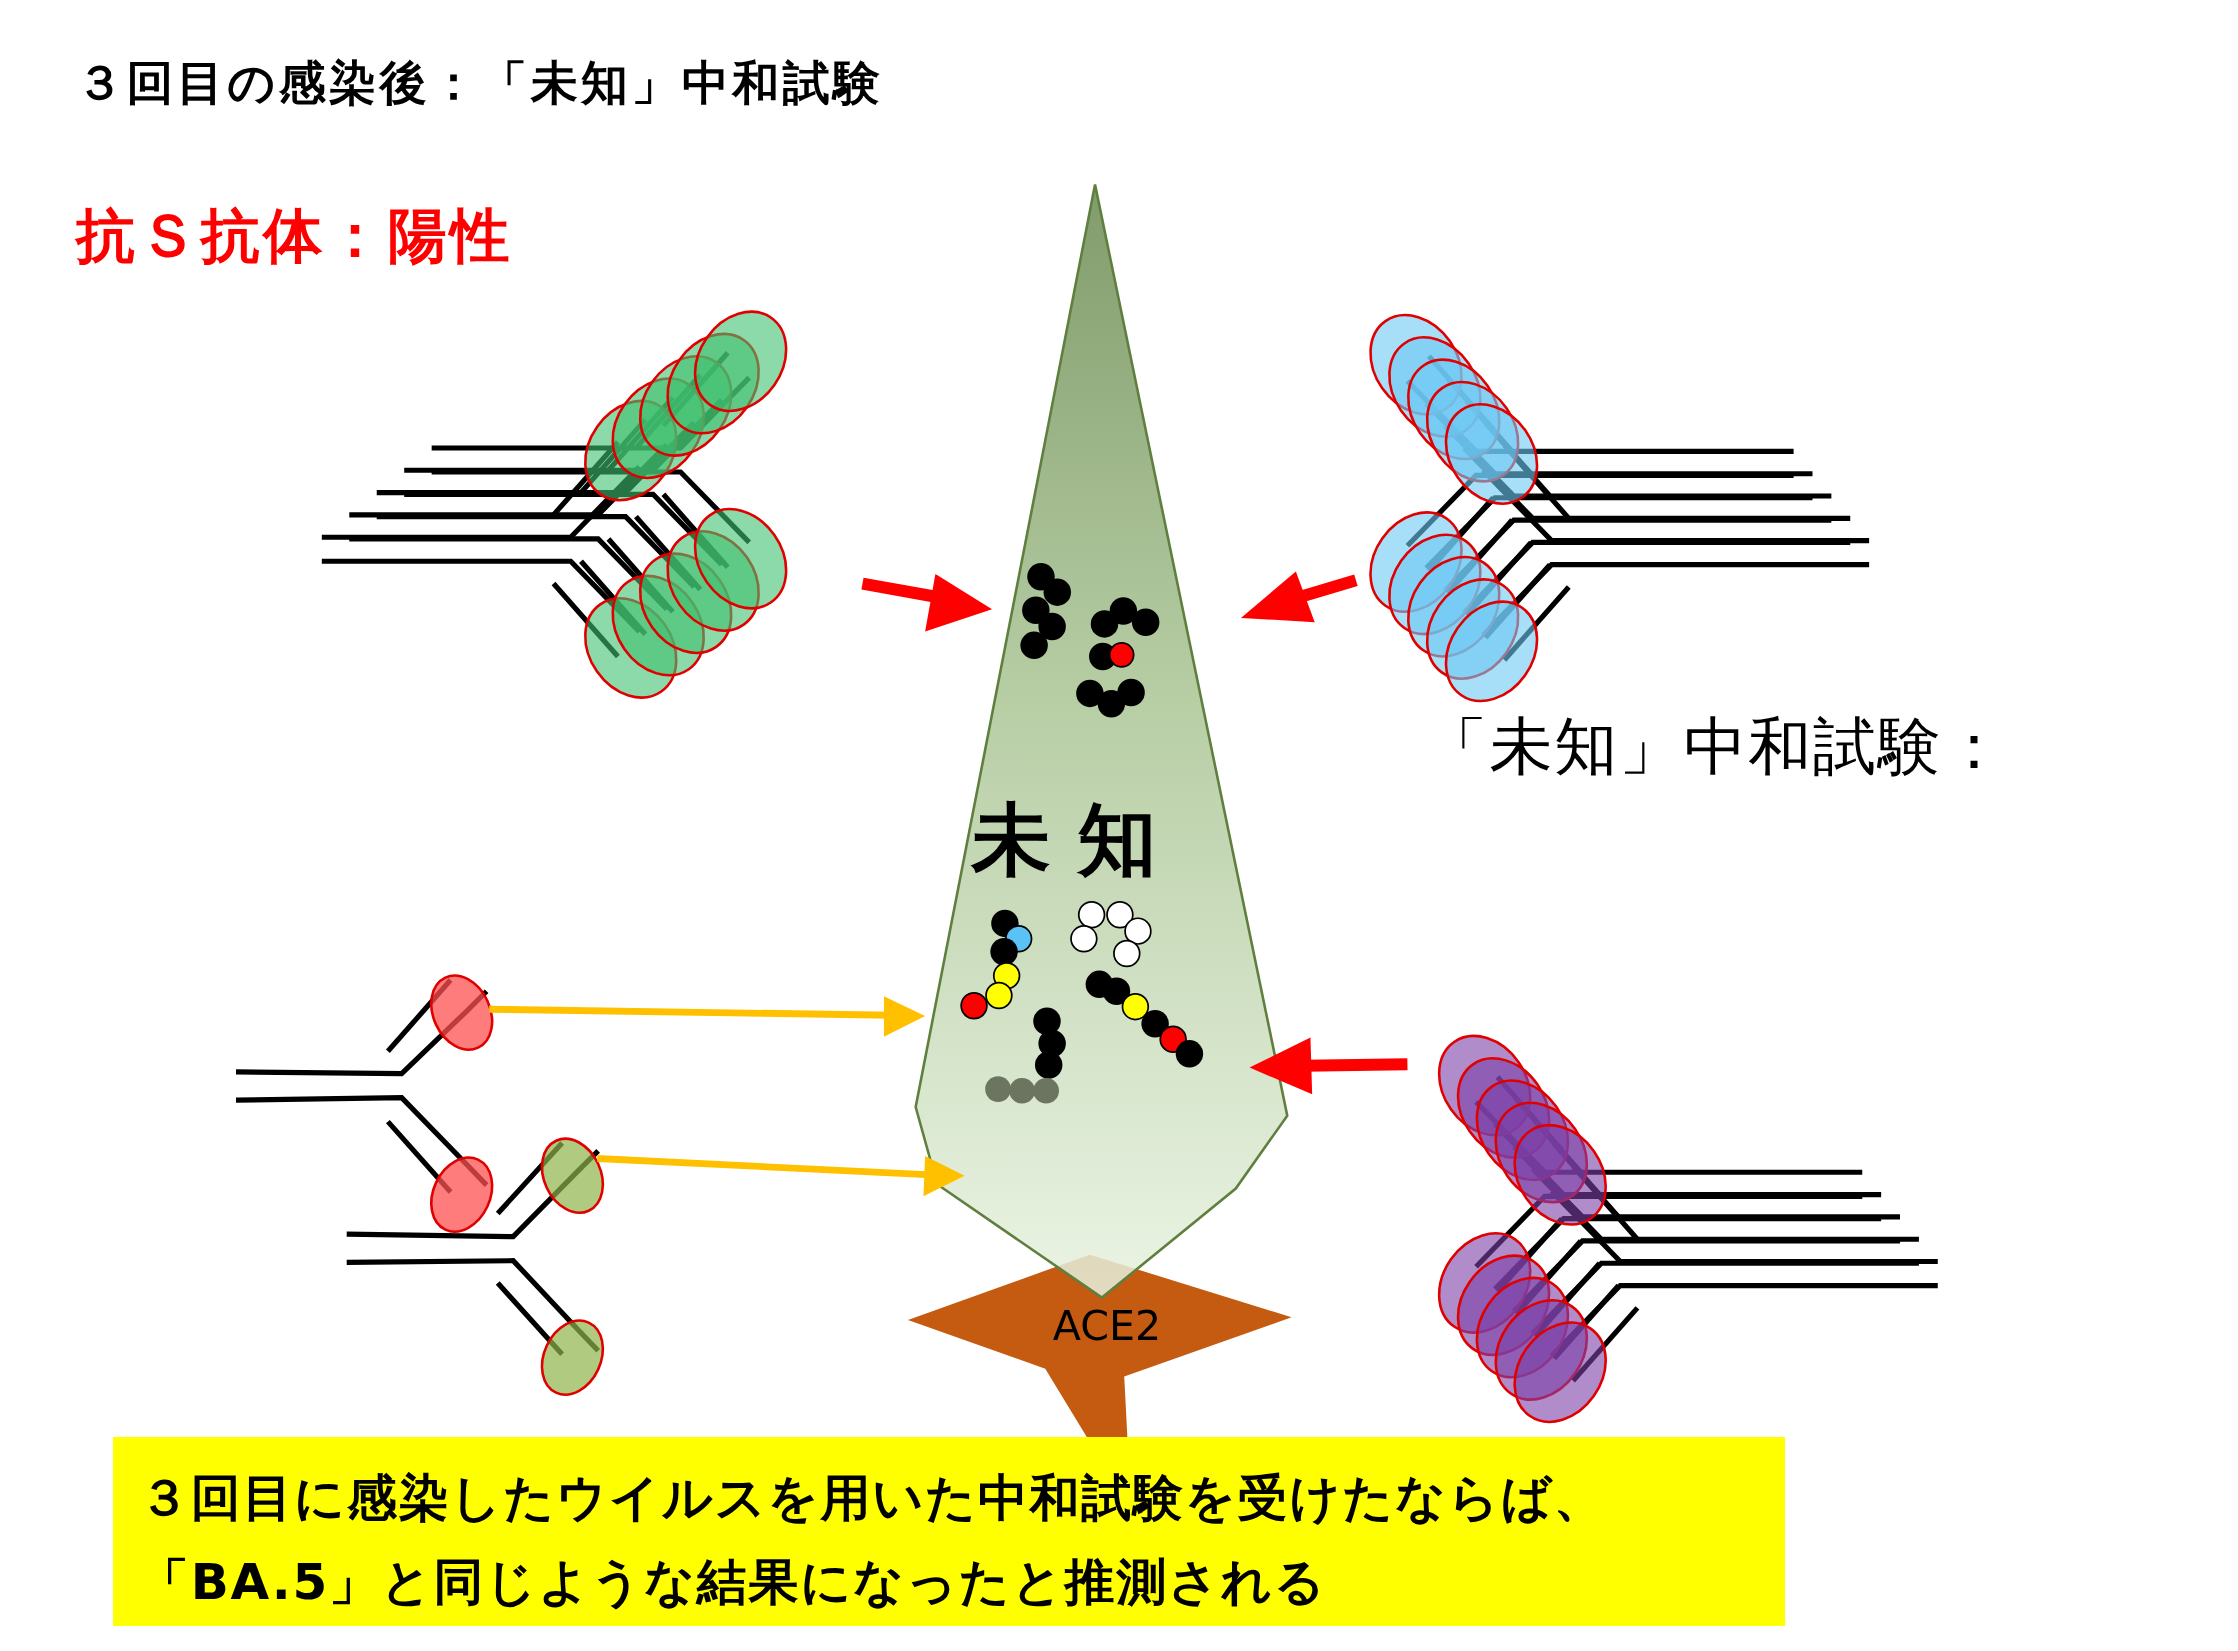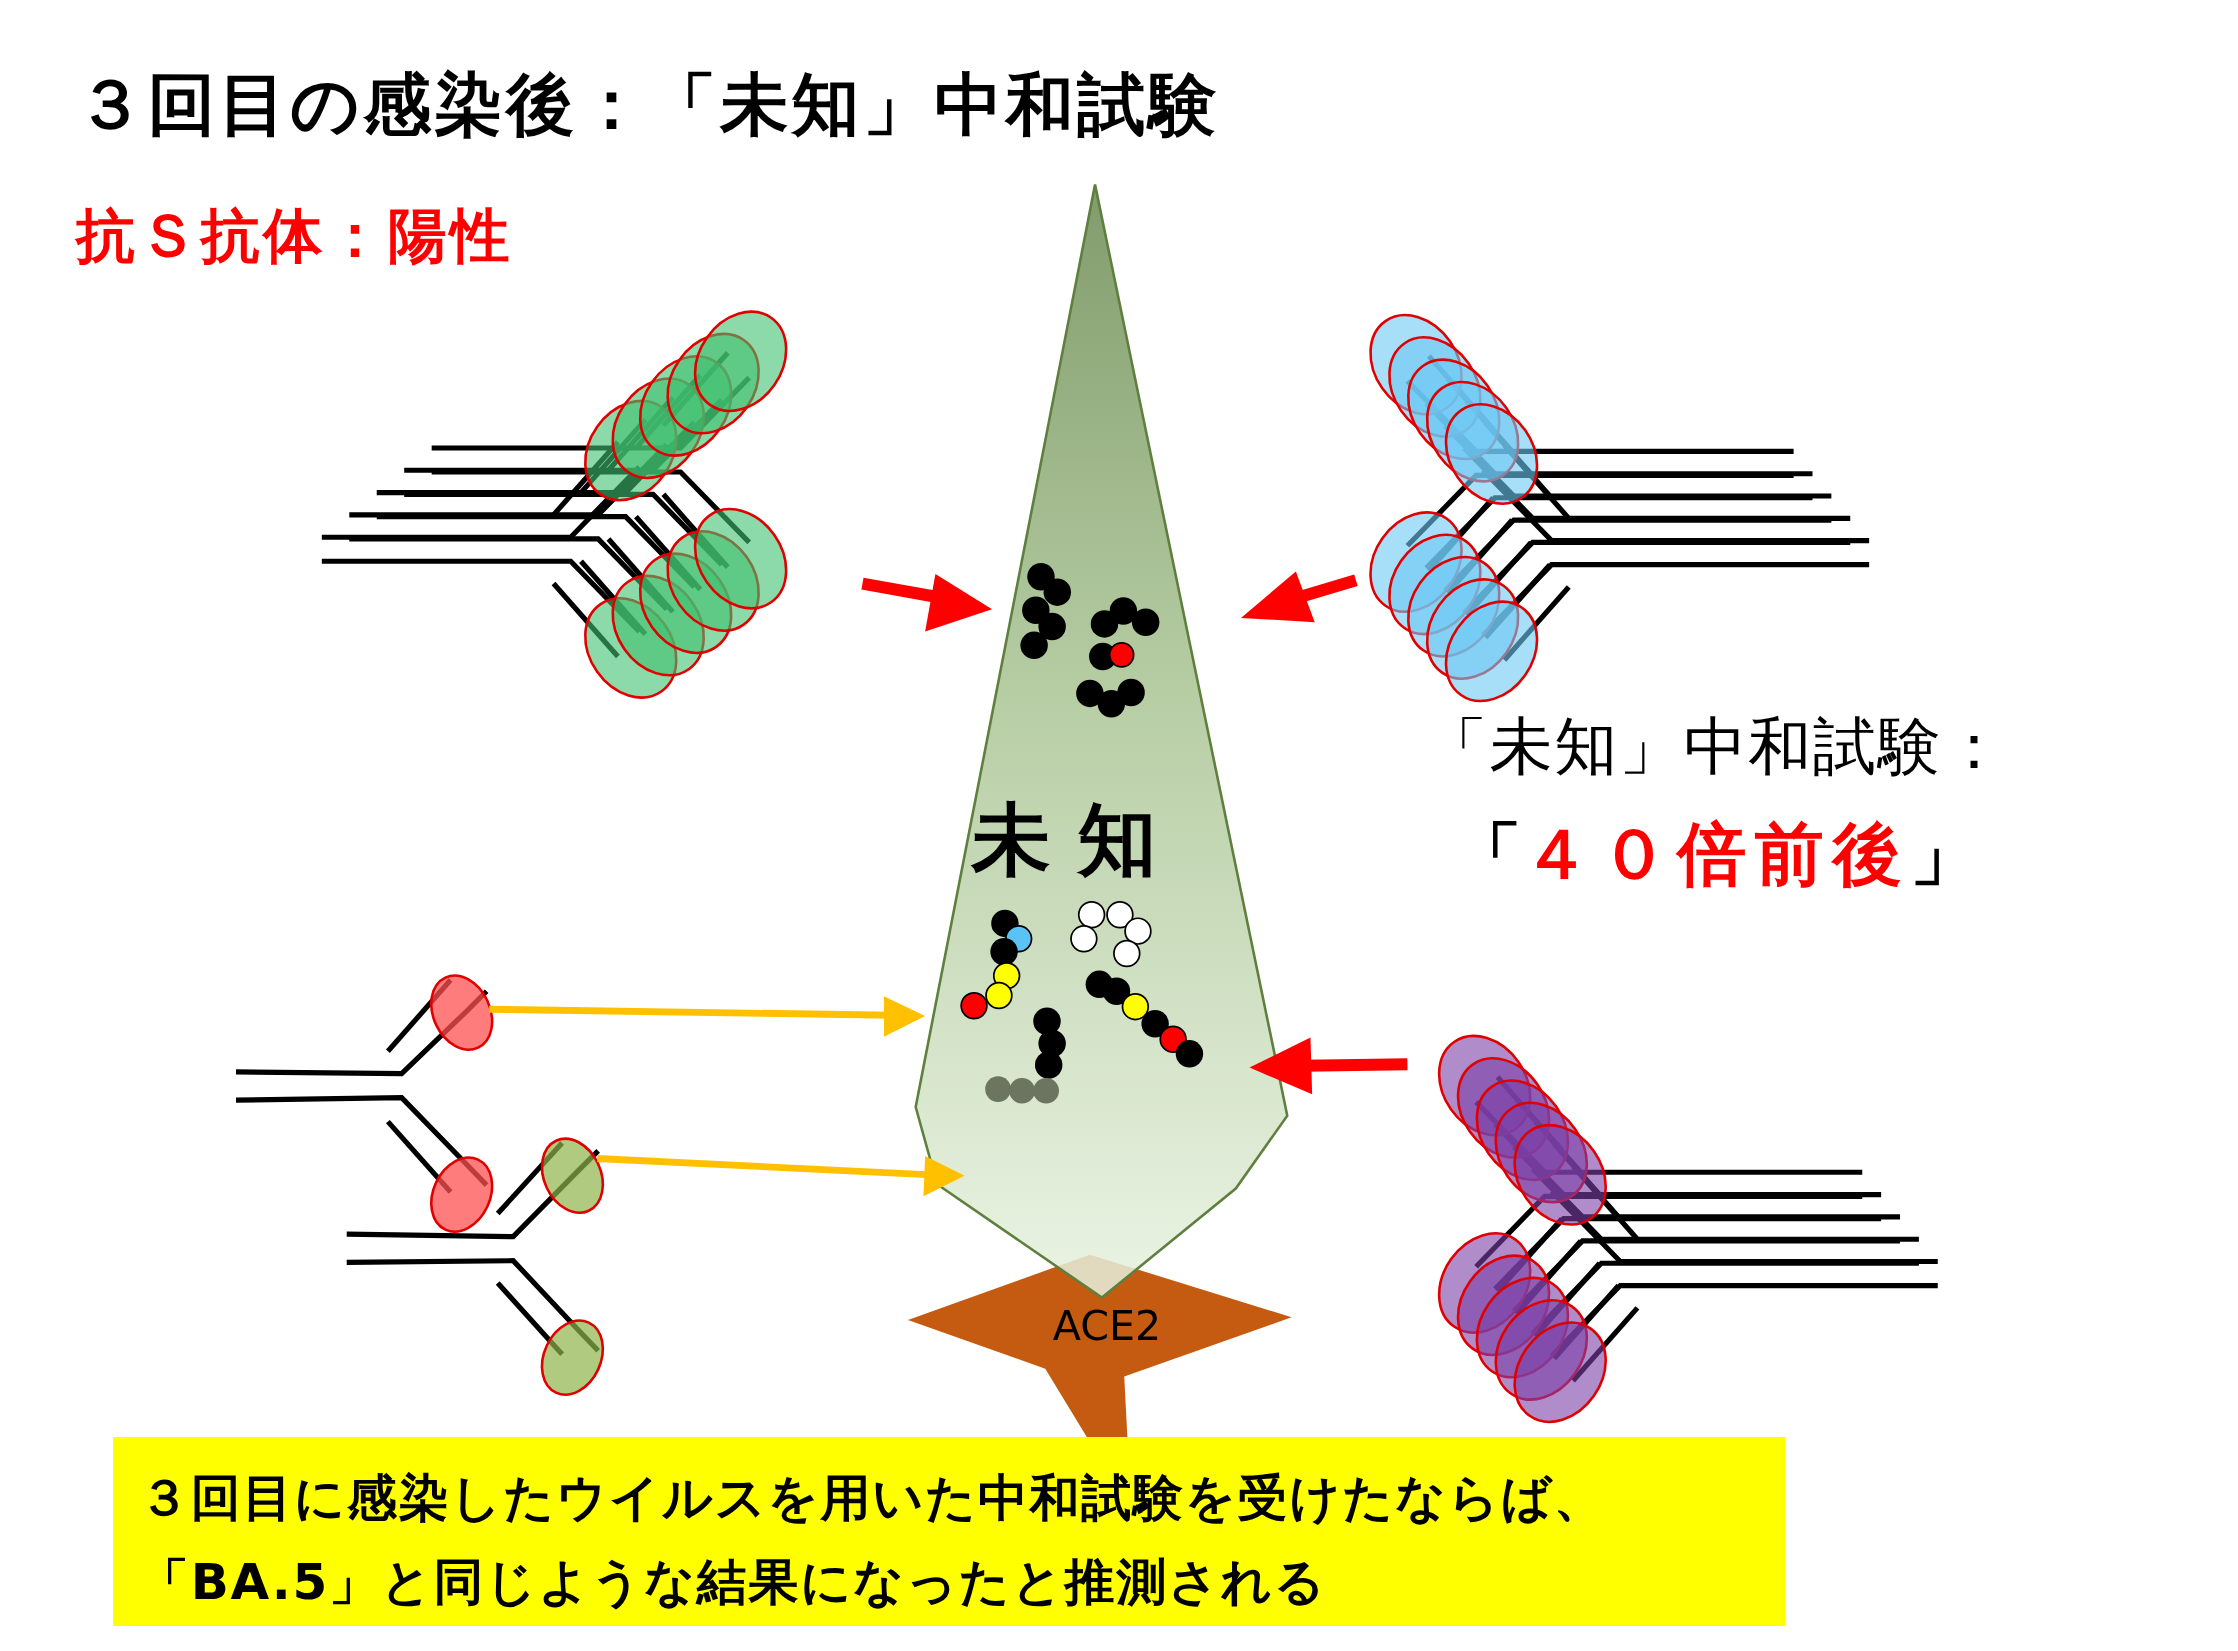--- a/index.html
+++ b/index.html
@@ -1,18 +1,18 @@
 <!DOCTYPE html>
 <html style="font-size:13.7px"><head>
 <meta charset="utf-8">
 <style>
   html, body { margin: 0; padding: 0; background: #ffffff; }
   body { width: 2239px; height: 1652px; position: relative; overflow: hidden;
          font-family: "DejaVu Sans", "Liberation Sans", sans-serif; }
-  .title { position: absolute; left: 76px; top: 60px; font-size: 68px; font-weight: bold;
+  .title { position: absolute; left: 76px; top: 52px; font-size: 47px; font-weight: bold;
            color: #000; letter-spacing: 3.4px; white-space: nowrap; }
   .subtitle { position: absolute; left: 76px; top: 197px; font-size: 59px; font-weight: bold;
               color: #ff0000; letter-spacing: 3.4px; white-space: nowrap; text-align: right; }
   .result-block { position: absolute; left: 1347px; top: 704px; width: 738px; text-align: center; }
   .result-line1 { font-size: 63px; font-weight: normal; color: #000; white-space: nowrap; letter-spacing: 1.7px; }
   .result-line2 { font-size: 69px; font-weight: bold; color: #000; margin-top: 19px; white-space: nowrap; }
   .result-line2 .red { color: #ff0000; letter-spacing: 8.6px; }
   .result-line3 { font-size: 53px; font-weight: bold; color: #000; margin-top: 24px; white-space: nowrap; letter-spacing: 1.7px; }
   .note-box { position: absolute; left: 113px; top: 1437px; width: 1672px; height: 189px;
               background: #ffff00; box-sizing: border-box; padding: 19px 26px 0 26px; }
@@ -263,21 +263,18 @@
 
   <text class="cone-label" x="1240" y="1010" text-anchor="middle" font-size="92" fill="#000">未 知</text>
   <text x="1290" y="1562" text-anchor="middle" font-size="48" fill="#000" font-family="DejaVu Sans, sans-serif">ACE2</text>
 </svg>
 
 <div class="title">３回目の感染後：「未知」中和試験</div>
 <div class="subtitle">抗Ｓ抗体：陽性</div>
 
 <div class="result-block">
   <div class="result-line1">「未知」中和試験：</div>
-  <div class="result-line2">
-    <span>「</span><span class="red">４０倍前後</span><span>」</span>
-  </div>
 </div>
 
 <div class="note-box">
   <div class="note-text">３回目に感染したウイルスを用いた中和試験を受けたならば、「BA.5」と同じような結果になったと推測される</div>
 </div>
 
 
 </body></html>

